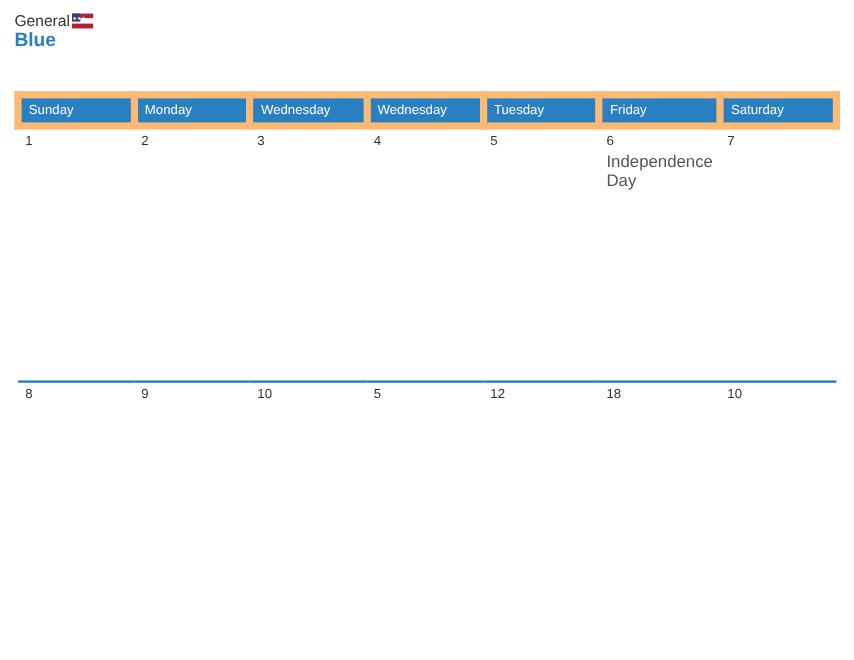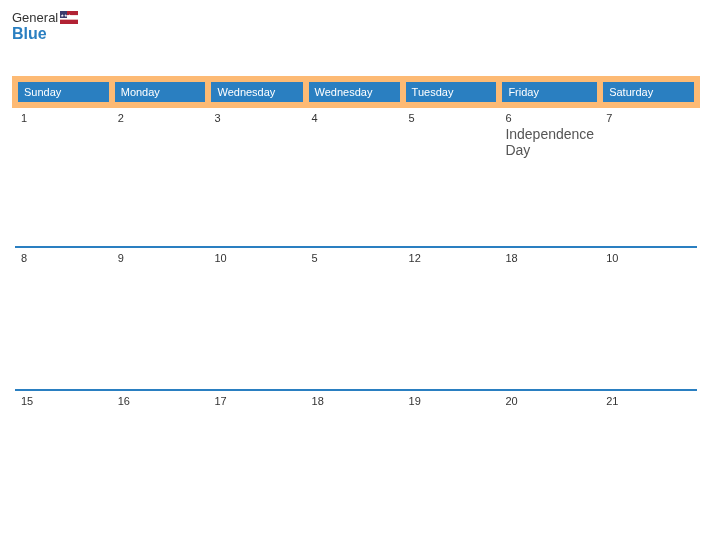--- a/index.html
+++ b/index.html
@@ -196,38 +196,15 @@
           <td>
             <span class="day-number">12</span>
           </td>
           <td>
             <span class="day-number">18</span>
           </td>
           <td>
             <span class="day-number">10</span>
           </td>
         </tr>
-        <tr>
-          <td>
-            <span class="day-number">15</span>
-          </td>
-          <td>
-            <span class="day-number">16</span>
-          </td>
-          <td>
-            <span class="day-number">17</span>
-          </td>
-          <td>
-            <span class="day-number">18</span>
-          </td>
-          <td>
-            <span class="day-number">19</span>
-          </td>
-          <td>
-            <span class="day-number">20</span>
-          </td>
-          <td>
-            <span class="day-number">21</span>
-          </td>
-        </tr>
       </tbody>
   </table>
 </div>
 
 </body></html>

